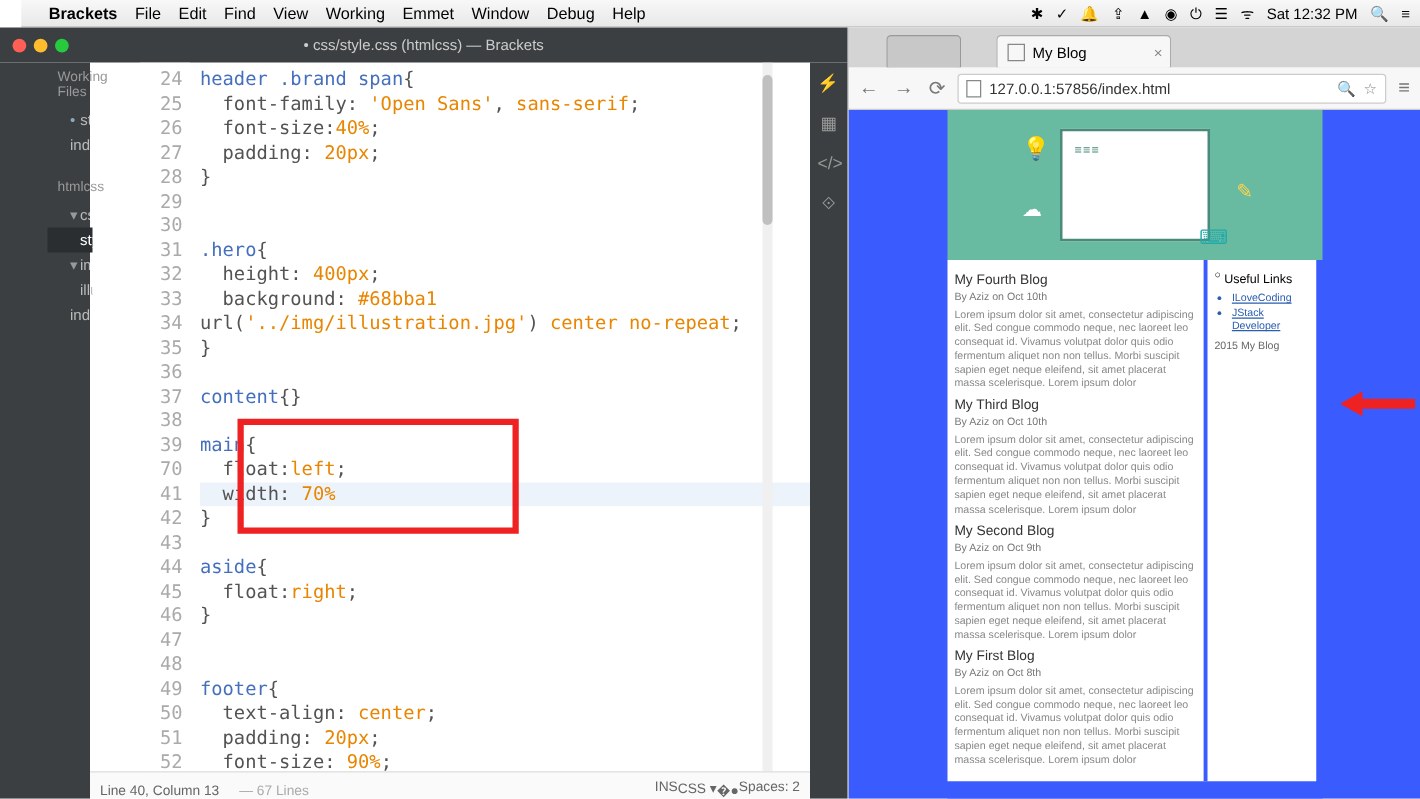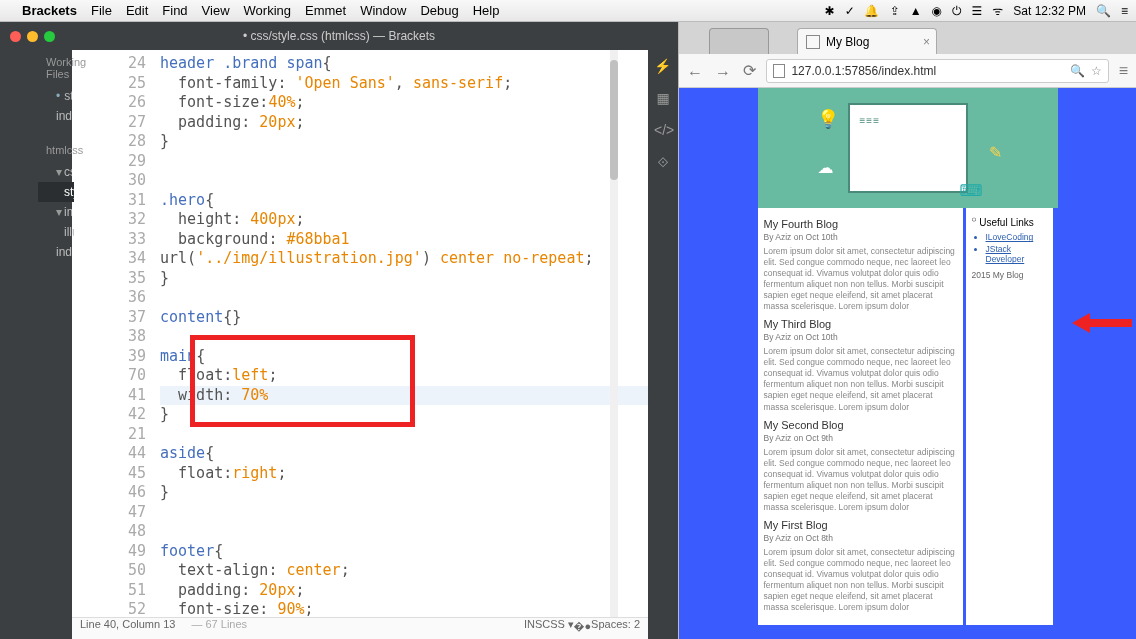--- a/index.html
+++ b/index.html
@@ -1,19 +1,19 @@
 <!DOCTYPE html>
 <html><head>
 <meta charset="utf-8">
 <style>
 * { margin: 0; padding: 0; box-sizing: border-box; }
 body { font-family: "Helvetica Neue", Arial, sans-serif; font-size: 13px; width: 1136px; height: 639px; overflow: hidden; position: relative; background: #fff; }
 
 
-.menubar { height: 22px; background: linear-gradient(#f8f8f8,#e8e8e8); border-bottom: 1px solid #bbb; display: flex; align-items: center; padding: 0 8px; font-size: 13px; gap: 14px; }
+.menubar { height: 22px; background: linear-gradient(#f8f8f8,#e8e8e8); border-bottom: 1px solid #bbb; display: flex; align-items: center; padding: 0 8px; font-size: 13px; gap: 14px; margin-left: 17px; }
 .menubar .apple { font-size: 14px; }
 .menubar .app { font-weight: bold; }
 .menubar .right { margin-left: auto; display: flex; gap: 10px; align-items: center; font-size: 12px; }
 .menubar .right span { display: inline-block; }
 
 
 .workspace { display: flex; height: 617px; }
 
 
 .brackets { width: 678px; display: flex; flex-direction: column; background: #fff; position: relative; }
@@ -49,21 +49,21 @@
 .str { color: #e88501; }
 
 
 .red-rect { position: absolute; border: 5px solid #e22; pointer-events: none; }
 
 
 .iconstrip { width: 30px; background: #3b3f41; display: flex; flex-direction: column; align-items: center; padding-top: 8px; gap: 14px; color: #999; }
 .iconstrip div { width: 18px; height: 18px; font-size: 14px; text-align: center; }
 
 
-.statusbar { height: 22px; border-top: 1px solid #ddd; background: #fafafa; font-size: 11px; color: #666; display: flex; align-items: flex-start; padding: 0 8px; gap: 16px; }
+.statusbar { height: 22px; border-top: 1px solid #ddd; background: #fafafa; font-size: 11px; color: #666; display: flex; align-items: flex-end; padding: 0 8px; gap: 16px; }
 .statusbar .right { margin-left: auto; display: flex; }
 
 
 .chrome { flex: 1; display: flex; flex-direction: column; border-left: 1px solid #bbb; background: #f2f2f2; }
 .chrome-tabs { height: 32px; background: #d4d4d4; display: flex; align-items: flex-end; padding: 0 6px; gap: 4px; }
 .chrome-tab { background: #f7f7f7; border: 1px solid #aaa; border-bottom: none; border-radius: 4px 4px 0 0; height: 26px; padding: 0 28px 0 8px; display: flex; align-items: center; font-size: 12px; position: relative; min-width: 140px; margin-left: 24px; }
 .chrome-tab .favicon { width: 14px; height: 14px; border: 1px solid #888; margin-right: 6px; display: inline-block; }
 .chrome-tab .close { position: absolute; right: 6px; color: #888; }
 .chrome-tab.ghost { background: #c8c8c8; border-color: #999; min-width: 60px; }
 .chrome-toolbar { height: 34px; background: #f7f7f7; border-bottom: 1px solid #ccc; display: flex; align-items: center; padding: 0 6px; gap: 8px; }
@@ -169,21 +169,21 @@
               <div>33</div>
               <div>34</div>
               <div>35</div>
               <div>36</div>
               <div>37</div>
               <div>38</div>
               <div>39</div>
               <div>70</div>
               <div>41</div>
               <div>42</div>
-              <div>21</div>
+              <div>43</div>
               <div>44</div>
               <div>45</div>
               <div>46</div>
               <div>47</div>
               <div>48</div>
               <div>49</div>
               <div>50</div>
               <div>51</div>
               <div>52</div>
             </div>

